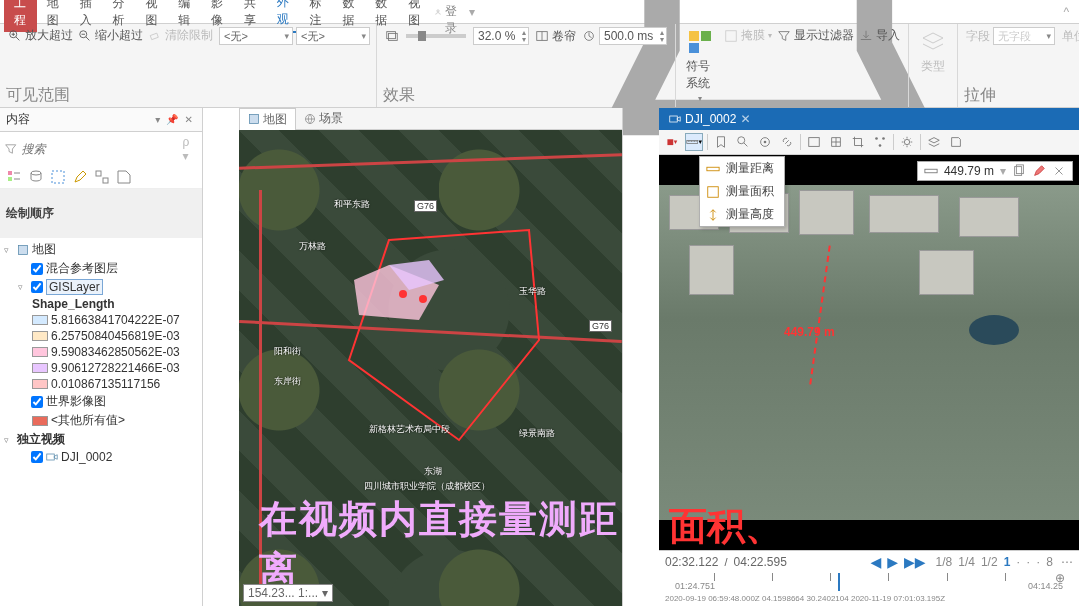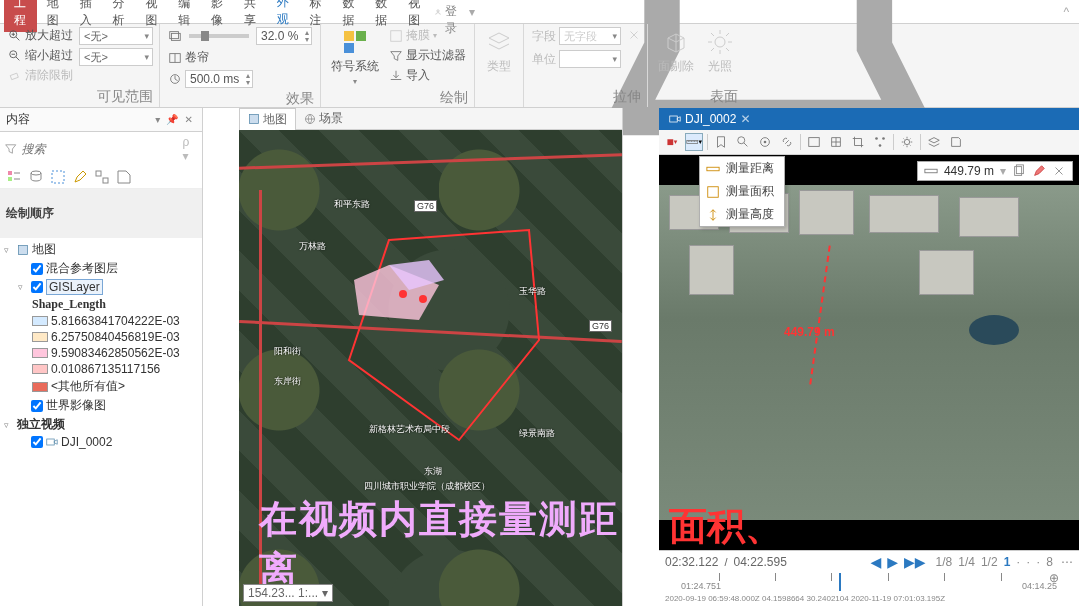--- a/index.html
+++ b/index.html
@@ -11,22 +11,22 @@
 .menubar .tab.active-red { background:#c84c4c; color:#fff; }
 .menubar .tab.active-blue { color:#2b79c1; border-bottom:2px solid #2b79c1; }
 .menubar .spacer { flex:1; }
 .menubar .user { color:#888; padding:0 4px; display:flex; align-items:center; gap:4px; }
 .menubar .user .ico { width:12px; height:12px; }
 
 
 .ribbon { display:flex; height:84px; background:#f5f5f5; border-bottom:1px solid #d0d0d0; }
 .ribbon-group { border-right:1px solid #d8d8d8; padding:2px 6px 0 6px; display:flex; flex-direction:column; }
 .ribbon-group .body { flex:1; display:flex; align-items:flex-start; gap:4px; }
-.ribbon-group .title { text-align:right; font-size:14px; color:#888; padding:1px 0; }
-.rb-row { display:flex; flex-direction:column; gap:1px; }
+.ribbon-group .title { text-align:left; font-size:16px; color:#888; padding:1px 0; }
+.rb-row { display:flex; flex-direction:row; gap:1px; }
 .rb-item { display:flex; align-items:center; gap:3px; color:#555; padding:1px 2px; white-space:nowrap; }
 .rb-item.gray { color:#bbb; }
 .rb-icon { width:14px; height:14px; display:inline-block; }
 .rb-bigicon { width:28px; height:28px; }
 .rb-big { display:flex; flex-direction:column; align-items:center; gap:2px; padding:2px 4px; color:#555; }
 .rb-big.gray { color:#bbb; }
 .dd { display:flex; align-items:center; border:1px solid #ccc; background:#fff; height:18px; padding:0 14px 0 4px; position:relative; font-size:11px; color:#666; }
 .dd::after { content:"▾"; position:absolute; right:3px; font-size:9px; color:#888; }
 .spinbox { display:flex; align-items:center; border:1px solid #ccc; background:#fff; height:18px; padding:0 18px 0 4px; position:relative; font-size:11px; }
 .spinbox .sp { position:absolute; right:2px; font-size:8px; line-height:7px; color:#888; }
@@ -44,21 +44,21 @@
 .toolbar-row { display:flex; gap:6px; padding:3px 6px; border-bottom:1px solid #eee; }
 .toolbar-row .tico { width:16px; height:16px; }
 .treehdr { background:#f0f0f0; padding:16px 6px; font-weight:bold; color:#444; }
 .tree { padding:2px 4px; overflow:auto; flex:1; }
 .tree .node { display:flex; align-items:center; gap:3px; padding:1px 0; color:#333; white-space:nowrap; }
 .tree .node .arrow { width:10px; color:#888; font-size:9px; }
 .tree .node input[type=checkbox] { width:12px; height:12px; }
 .tree .indent1 { padding-left:14px; }
 .tree .indent2 { padding-left:28px; }
 .tree .selected { border:1px solid #7aa7d6; background:#eaf2fb; padding:0 2px; }
-.tree .fieldname { font-weight:bold;font-family:Liberation Serif, serif; }
+.tree .fieldname { font-weight:bold; }
 .tree .swatch { width:16px; height:10px; border:1px solid #999; display:inline-block; }
 
 .mid { flex:1; display:flex; flex-direction:column; border-right:1px solid #d0d0d0; }
 .map-tabs { display:flex; align-items:center; background:#f5f5f5; border-bottom:1px solid #d0d0d0; height:22px; }
 .map-tab { display:flex; align-items:center; gap:3px; padding:2px 8px; color:#666; }
 .map-tab.active { background:#fff; border:1px solid #ccc; border-bottom:1px solid #fff; margin-bottom:-1px; }
 .map-view { flex:1; position:relative; background:#2a3a2a; overflow:hidden; }
 .map-view .aerial { position:absolute; inset:0; background:
   radial-gradient(circle at 20% 30%, #4a5a3a 0 40px, transparent 41px),
   radial-gradient(circle at 70% 60%, #3a4a3a 0 60px, transparent 61px),
@@ -92,21 +92,21 @@
 .vid-view .dist-box { position:absolute; top:6px; right:6px; background:#fff; border:1px solid #aaa; display:flex; align-items:center; gap:6px; padding:2px 6px; }
 .vid-view .dist-box .ico { width:14px; height:14px; }
 .vid-view .overlay-text-r { position:absolute; bottom:-2px; left:4px; color:#f33; font-size:38px; font-weight:bold; }
 
 .vid-ctrl { background:#fff; border-top:1px solid #ccc; padding:2px 6px; }
 .vid-ctrl .row { display:flex; align-items:center; gap:6px; padding:1px 0; color:#666; font-size:11px; }
 .vid-ctrl .playbtns { display:flex; gap:2px; }
 .vid-ctrl .pb { color:#2b79c1; font-size:14px; padding:0 2px; }
 .vid-ctrl .speed { display:flex; align-items:center; gap:2px; font-size:9px; color:#888; }
 .vid-ctrl .speed .pill { padding:0 2px; }
-.vid-ctrl .timeline { height:18px; position:relative; background:#fff; margin:2px 16px; }
+.vid-ctrl .timeline { height:18px; position:relative; background:#fff; margin:2px 10px; }
 .vid-ctrl .timeline .tick { position:absolute; top:0; width:1px; height:8px; background:#888; }
 .vid-ctrl .timeline .lbl { position:absolute; top:8px; font-size:9px; color:#888; }
 .vid-ctrl .timeline .marker { position:absolute; top:0; width:2px; height:18px; background:#2b79c1; }
 .vid-ctrl .ts-strip { color:#888; font-size:8px; white-space:nowrap; overflow:hidden; padding:1px 0; }
 
 svg { display:block; }
 </style>
 </head>
 <body>
 
@@ -353,42 +353,46 @@
           <span>混合参考图层</span>
         </div>
       <div class="node indent1">
           <span class="arrow">▿</span>
           <input type="checkbox" checked="" style="">
           <span class="selected">GISLayer</span>
         </div>
       <div class="node indent2 fieldname">Shape_Length</div>
       <div class="node indent2">
           <span class="swatch" style="background:#d4eaff"></span>
-          <span>5.81663841704222E-03</span>
+          <span>5.81663841704222E-07</span>
         </div>
       <div class="node indent2">
           <span class="swatch" style="background:#ffe9c6"></span>
           <span>6.25750840456819E-03</span>
         </div>
       <div class="node indent2">
           <span class="swatch" style="background:#ffc6dd"></span>
           <span>9.59083462850562E-03</span>
         </div>
       <div class="node indent2">
+          <span class="swatch" style="background:#e8c6ff"></span>
+          <span>9.90612728221466E-03</span>
+        </div>
+      <div class="node indent2">
           <span class="swatch" style="background:#ffc6c6"></span>
           <span>0.01086713511715​6</span>
-        </div>
-      <div class="node indent2">
-          <span class="swatch" style="background:#e96b5b"></span>
-          <span>&lt;其他所有值&gt;</span>
         </div>
       <div class="node indent1">
           <span class="arrow"></span>
           <input type="checkbox" checked="" style="">
           <span>世界影像图</span>
+        </div>
+      <div class="node indent2">
+          <span class="swatch" style="background:#e96b5b"></span>
+          <span>&lt;其他所有值&gt;</span>
         </div>
       <div class="node">
           <span class="arrow">▿</span>
           <span style="font-weight:bold">独立视频</span>
         </div>
       <div class="node indent1">
           <span class="arrow"></span>
           <input type="checkbox" checked="" style="">
           <svg width="12" height="12" viewBox="0 0 16 16">
             <rect x="1" y="4" width="10" height="8" fill="none" stroke="#58a"></rect>

